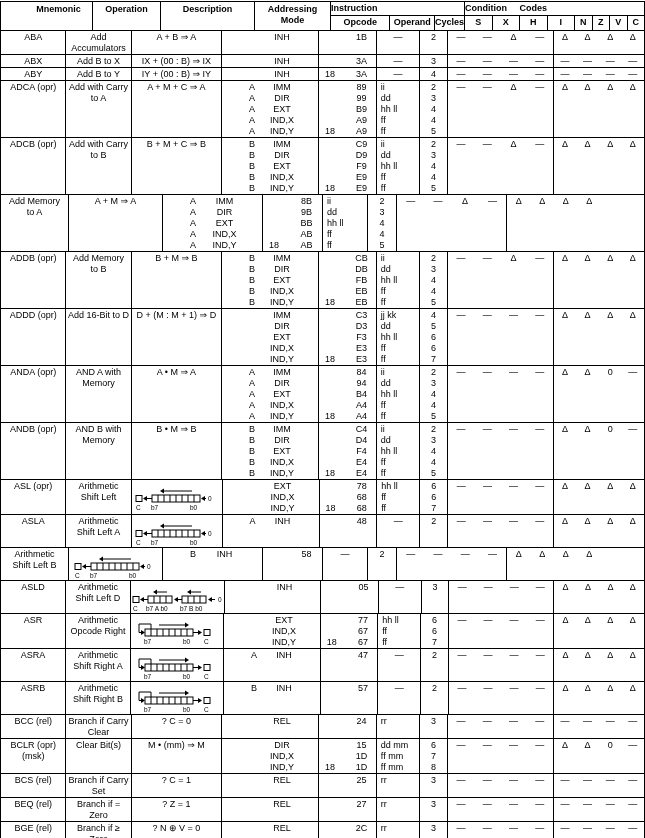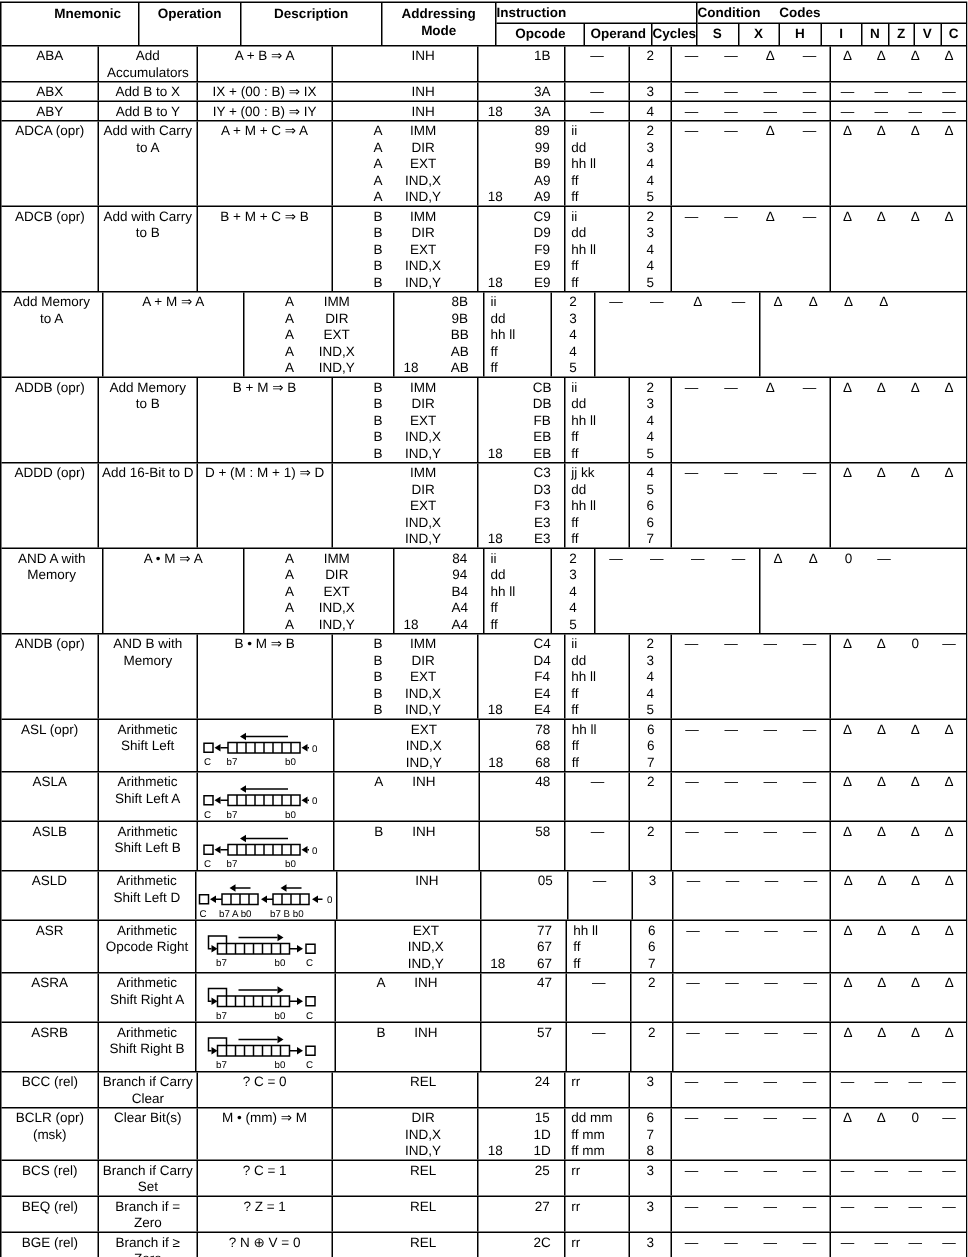--- a/index.html
+++ b/index.html
@@ -651,20 +651,23 @@
         <div class="col c-cc2">
           <div class="ccsyms">
             <span>Δ</span>
             <span>Δ</span>
             <span>Δ</span>
             <span>Δ</span>
           </div>
         </div>
       </div>
       <div class="row">
+        <div class="col c-mn">
+          <div class="line">ANDA (opr)</div>
+        </div>
         <div class="col c-op">
           <div class="line">AND A with</div>
           <div class="line">Memory</div>
         </div>
         <div class="col c-ds">
           <div class="line">A • M ⇒ A</div>
         </div>
         <div class="col c-ad">
           <div class="line">
             <span class="reg">A</span>
@@ -972,23 +975,20 @@
         <div class="col c-cc2">
           <div class="ccsyms">
             <span>Δ</span>
             <span>Δ</span>
             <span>Δ</span>
             <span>Δ</span>
           </div>
         </div>
       </div>
       <div class="row">
-        <div class="col c-mn">
-          <div class="line">ASLB</div>
-        </div>
         <div class="col c-op">
           <div class="line">Arithmetic</div>
           <div class="line">Shift Left B</div>
         </div>
         <div class="col c-ds">
           <svg class="dgm" width="90" height="24">
       <rect x="4" y="7.5" width="6" height="6" fill="none" stroke="#000"></rect>
       <polygon points="11,10.5 15,8 15,13" fill="#000"></polygon>
             <line x1="15" y1="10.5" x2="20" y2="10.5" stroke="#000"></line>
       <rect x="20" y="7" width="48" height="7" fill="none" stroke="#000"></rect>

